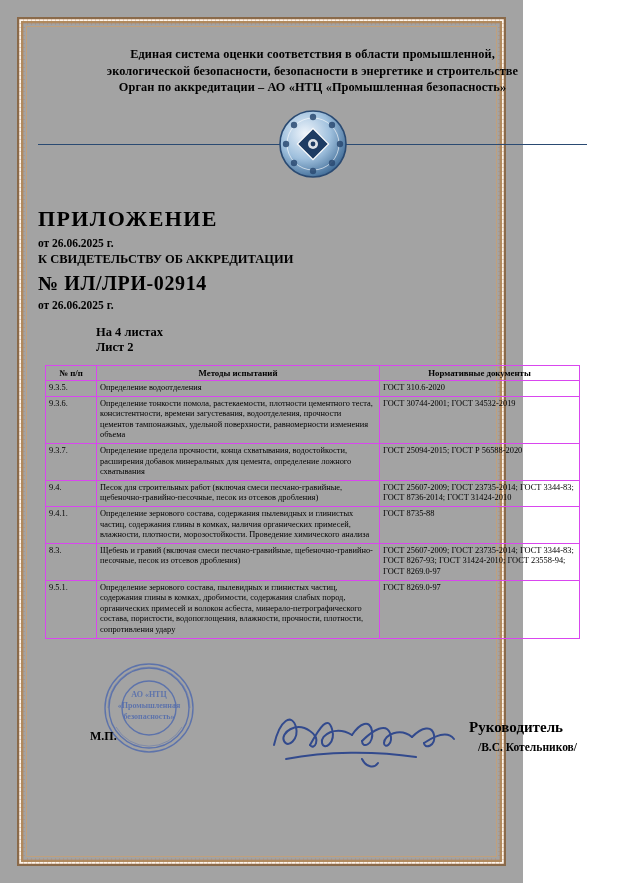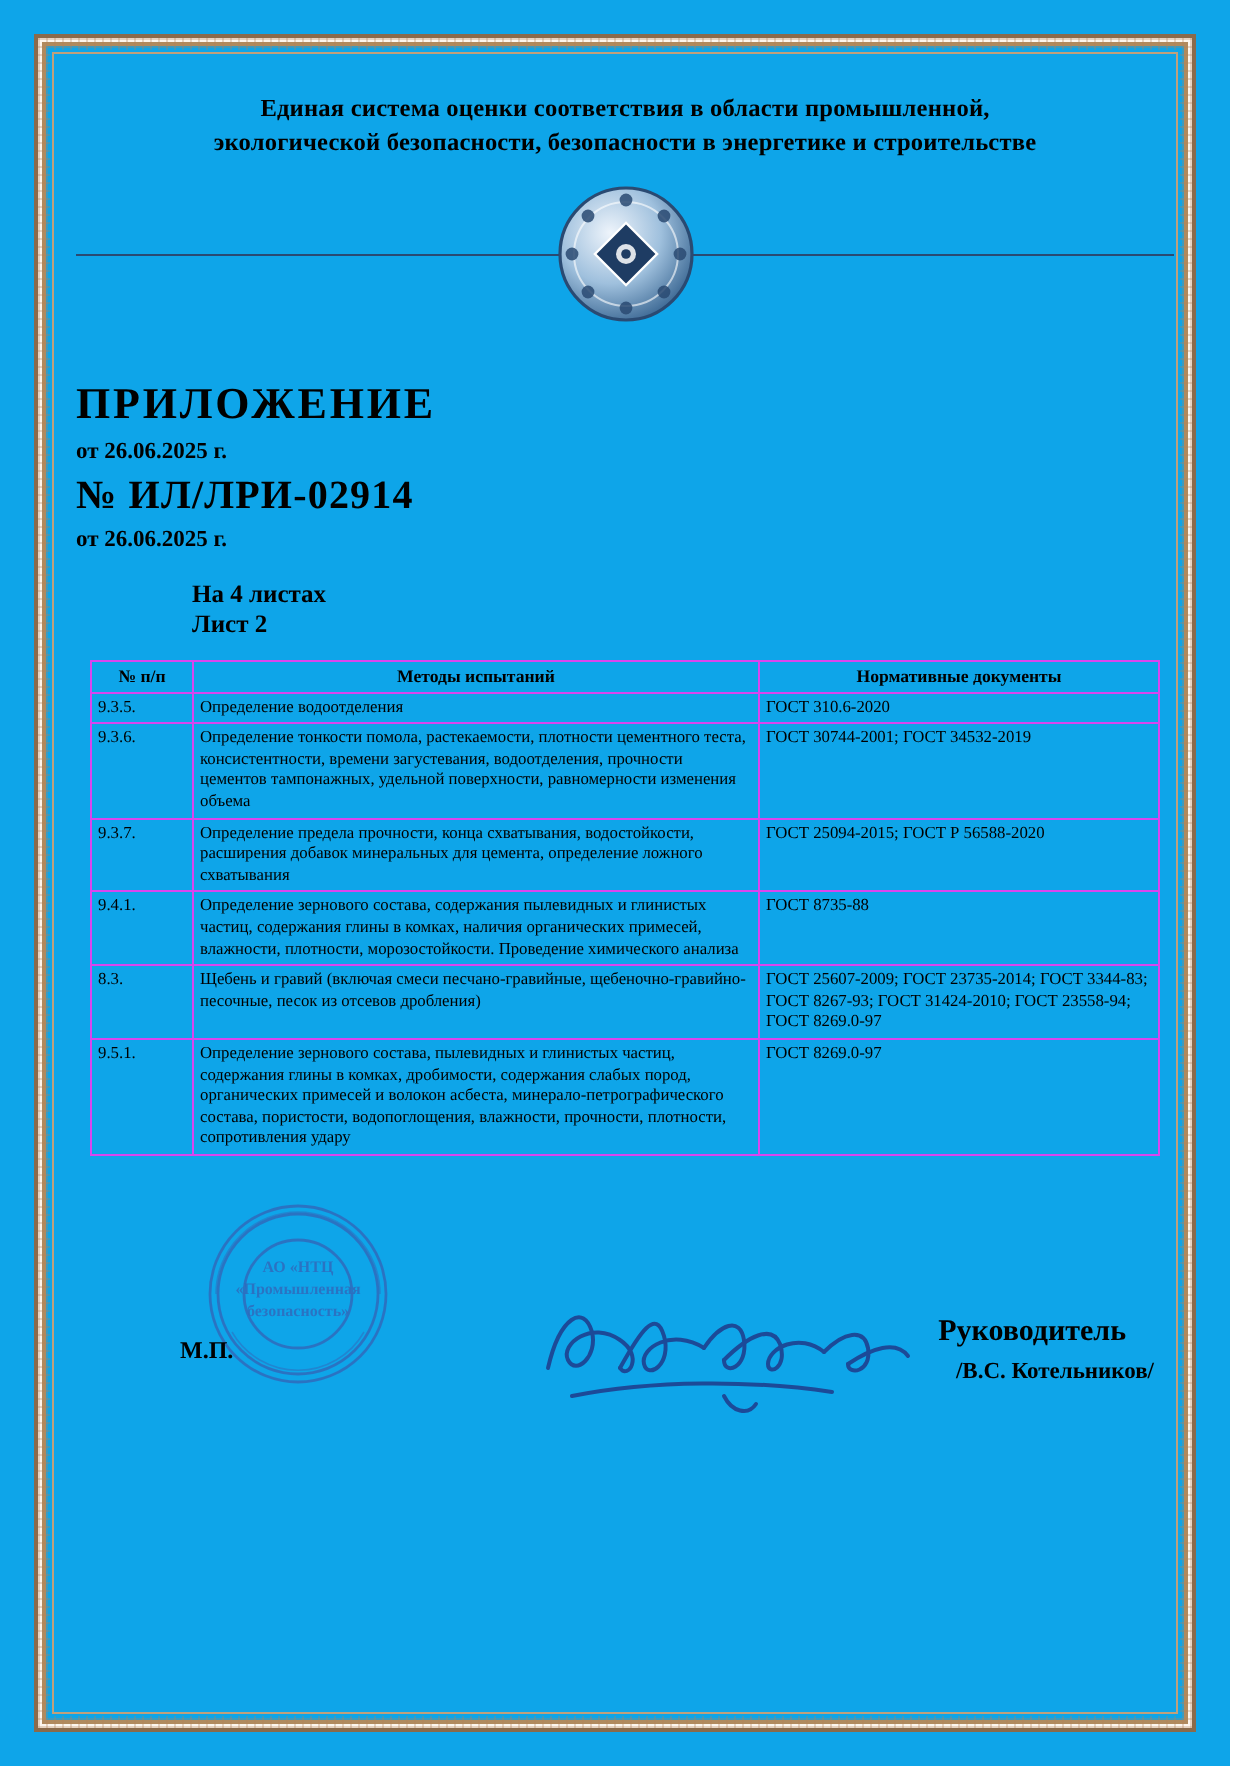--- a/index.html
+++ b/index.html
@@ -6,22 +6,22 @@
   body{
     width:625px;height:883px;
     background:#ffffff;
     font-family:"Liberation Serif", serif;
     color:#000;
     position:relative;
     overflow:hidden;
   }
   .page{
     position:absolute;
-    left:0;top:0;width:615px;height:883px;
-    background:#0ea5e9;
+    left:0;top:0;width:523px;height:883px;
+    background:#a3a3a3;
   }
   
   .border-outer{
     position:absolute;
     left:17px;top:17px;right:17px;bottom:17px;
     border:2px solid #8a6a4a;
     box-shadow:inset 0 0 0 2px #fdf6ee, inset 0 0 0 4px #b08a5e;
   }
   .border-inner{
     position:absolute;
@@ -132,20 +132,21 @@
 <div class="page">
   <div class="border-outer"></div>
   <div class="guilloche"></div>
   <div class="border-inner"></div>
 
   <div class="content">
 
     <div>
       <div class="hdr">Единая система оценки соответствия в области промышленной,</div>
       <div class="hdr">экологической безопасности, безопасности в энергетике и строительстве</div>
+      <div class="hdr">Орган по аккредитации – АО «НТЦ «Промышленная безопасность»</div>
     </div>
 
     <div class="emblem-wrap">
       <div class="emblem-line"></div>
       <div class="emblem">
         <svg width="76" height="76" viewBox="0 0 76 76">
           <defs>
             <radialGradient id="g1" cx="38%" cy="34%" r="70%">
               <stop offset="0%" stop-color="#eef4fb"></stop>
               <stop offset="55%" stop-color="#9fc0dd"></stop>
@@ -167,20 +168,21 @@
           <rect x="27" y="27" width="22" height="22" transform="rotate(45 38 38)" fill="#1e3c63" stroke="#ffffff" stroke-width="1.2"></rect>
           <circle cx="38" cy="38" r="5" fill="#ffffff" opacity=".85"></circle>
           <circle cx="38" cy="38" r="2.4" fill="#1e3c63"></circle>
         </svg>
       </div>
     </div>
 
     <div class="title-block">
       <div class="t-main">ПРИЛОЖЕНИЕ</div>
       <div class="t-sub">от 26.06.2025 г.</div>
+      <div class="t-sub2">К СВИДЕТЕЛЬСТВУ ОБ АККРЕДИТАЦИИ</div>
       <div class="t-num">№ ИЛ/ЛРИ-02914</div>
       <div class="t-date2">от 26.06.2025 г.</div>
     </div>
 
     <div class="sheets-row">
       <div>На 4 листах</div>
       <div>Лист 2</div>
     </div>
 
     <table class="tbl">
@@ -199,20 +201,25 @@
         </tr>
         <tr>
           <td class="c0">9.3.6.</td>
           <td class="c1">Определение тонкости помола, растекаемости, плотности цементного теста, консистентности, времени загустевания, водоотделения, прочности цементов тампонажных, удельной поверхности, равномерности изменения объема</td>
           <td class="c2">ГОСТ 30744-2001; ГОСТ 34532-2019</td>
         </tr>
         <tr>
           <td class="c0">9.3.7.</td>
           <td class="c1">Определение предела прочности, конца схватывания, водостойкости, расширения добавок минеральных для цемента, определение ложного схватывания</td>
           <td class="c2">ГОСТ 25094-2015; ГОСТ Р 56588-2020</td>
+        </tr>
+        <tr>
+          <td class="c0">9.4.</td>
+          <td class="c1">Песок для строительных работ (включая смеси песчано-гравийные, щебеночно-гравийно-песочные, песок из отсевов дробления)</td>
+          <td class="c2">ГОСТ 25607-2009; ГОСТ 23735-2014; ГОСТ 3344-83; ГОСТ 8736-2014; ГОСТ 31424-2010</td>
         </tr>
         <tr>
           <td class="c0">9.4.1.</td>
           <td class="c1">Определение зернового состава, содержания пылевидных и глинистых частиц, содержания глины в комках, наличия органических примесей, влажности, плотности, морозостойкости. Проведение химического анализа</td>
           <td class="c2">ГОСТ 8735-88</td>
         </tr>
         <tr>
           <td class="c0">8.3.</td>
           <td class="c1">Щебень и гравий (включая смеси песчано-гравийные, щебеночно-гравийно-песочные, песок из отсевов дробления)</td>
           <td class="c2">ГОСТ 25607-2009; ГОСТ 23735-2014; ГОСТ 3344-83; ГОСТ 8267-93; ГОСТ 31424-2010; ГОСТ 23558-94; ГОСТ 8269.0-97</td>

